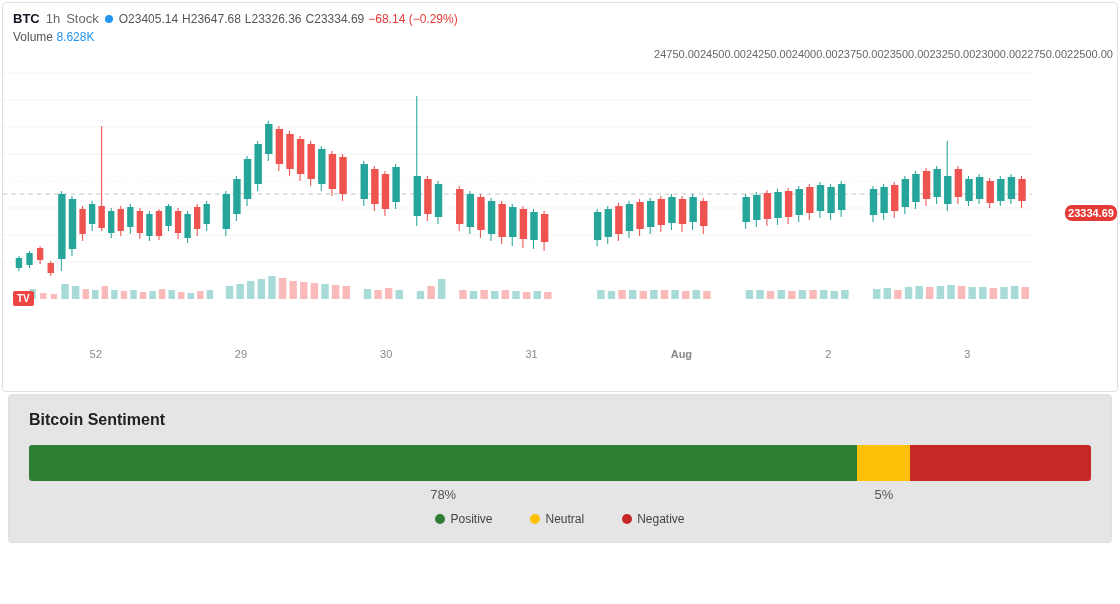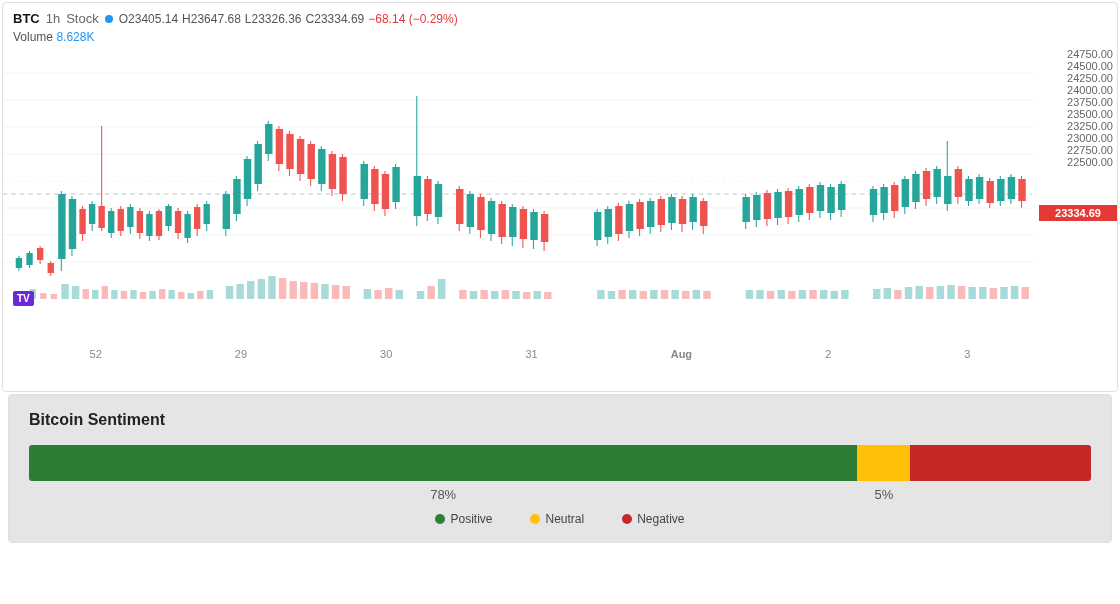--- a/index.html
+++ b/index.html
@@ -56,46 +56,45 @@
       color: #2196F3;
       font-weight: 500;
     }
     .price-axis {
       position: absolute;
       right: 0;
       top: 0;
       width: 75px;
       height: 280px;
       display: flex;
-      flex-direction: column;
-      justify-content: flex-start;
+      justify-content: flex-end;
       padding: 2px 4px;
       color: #666;
       font-size: 11px;
     }
     .price-label {
       text-align: right;
     }
     .current-price-badge {
       position: absolute;
       right: 0;
       background: #e53935;
       color: #fff;
       font-size: 11px;
       font-weight: 600;
-      padding: 2px 16px;
-      border-radius: 0;
+      padding: 2px 3px;
+      border-radius: 7px;
       top: 53%;
       white-space: nowrap;
     }
     .tradingview-logo {
       position: absolute;
       bottom: 40px;
       left: 10px;
-      background: #6d28d9;
+      background: #ef4444;
       color: #fff;
       font-size: 10px;
       font-weight: bold;
       padding: 2px 4px;
       border-radius: 2px;
     }
     .time-axis {
       display: flex;
       justify-content: space-around;
       padding: 2px 80px 2px 20px;

